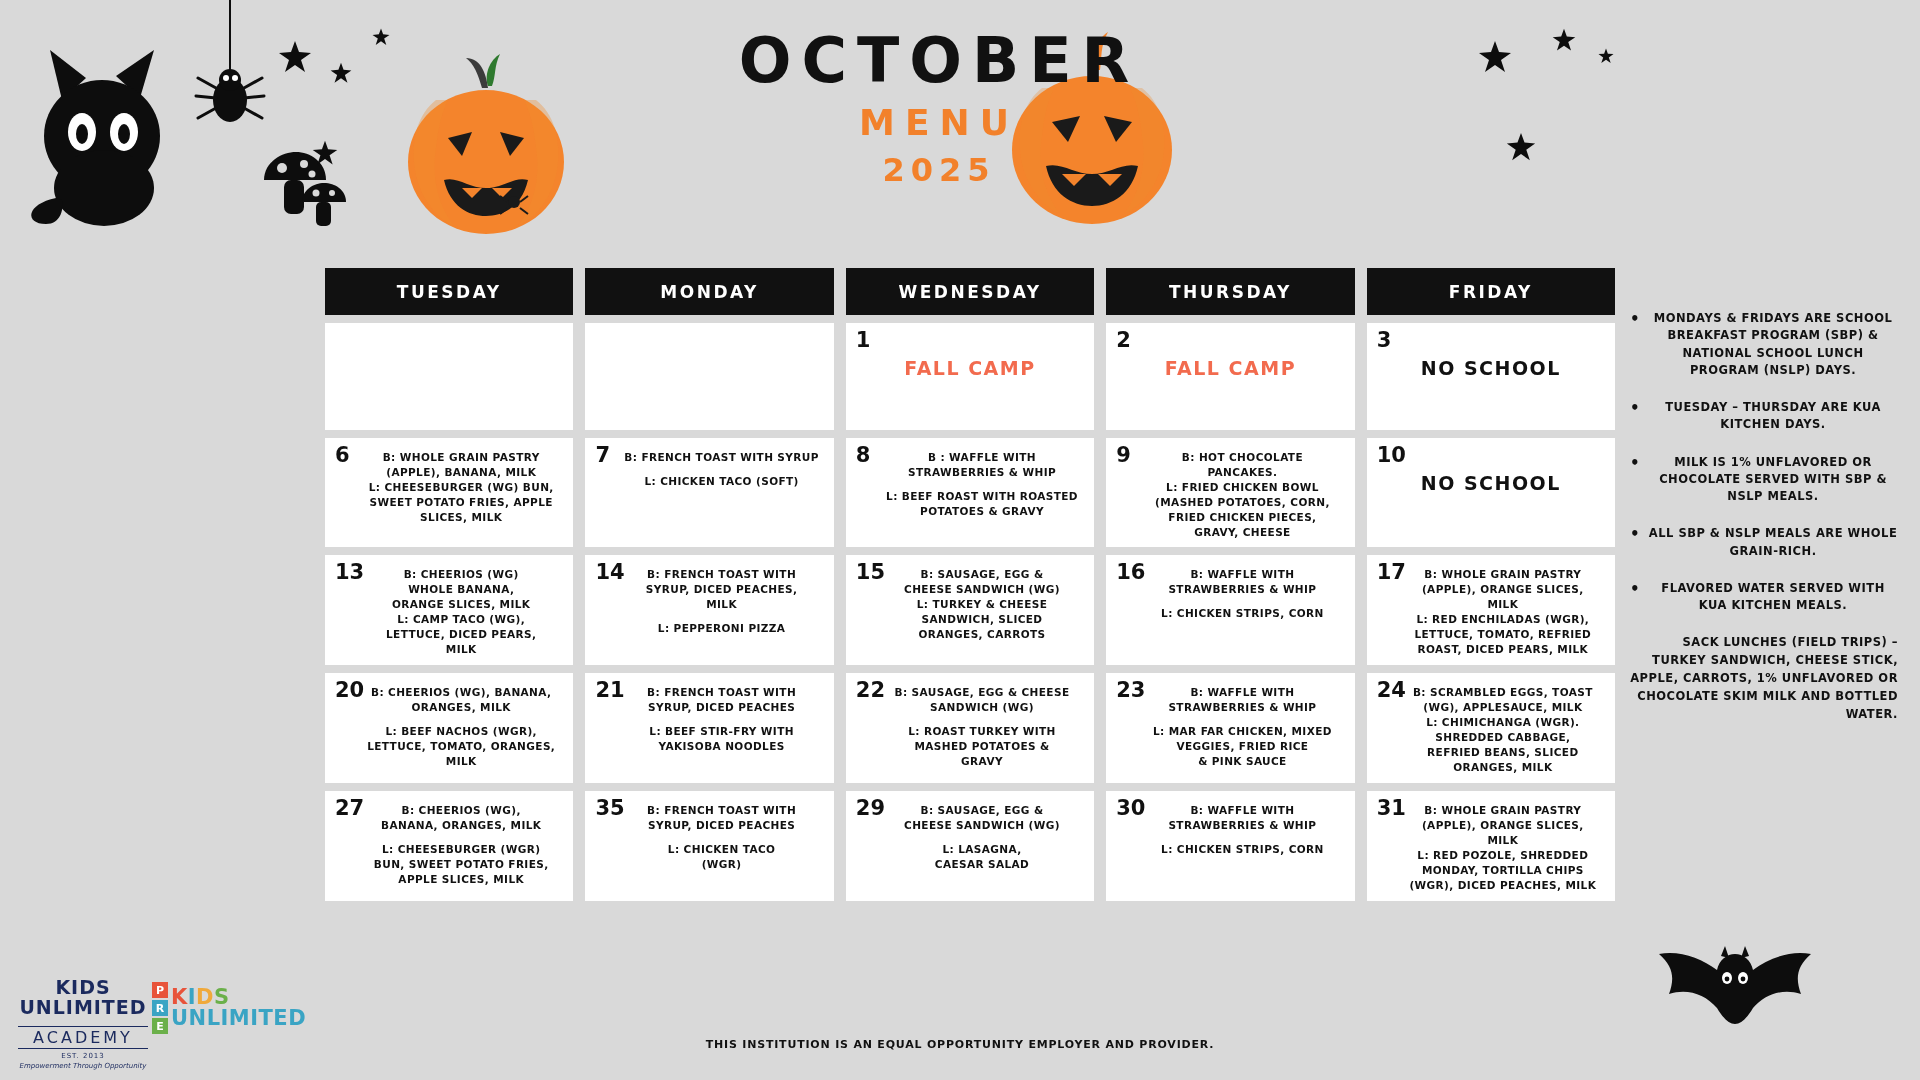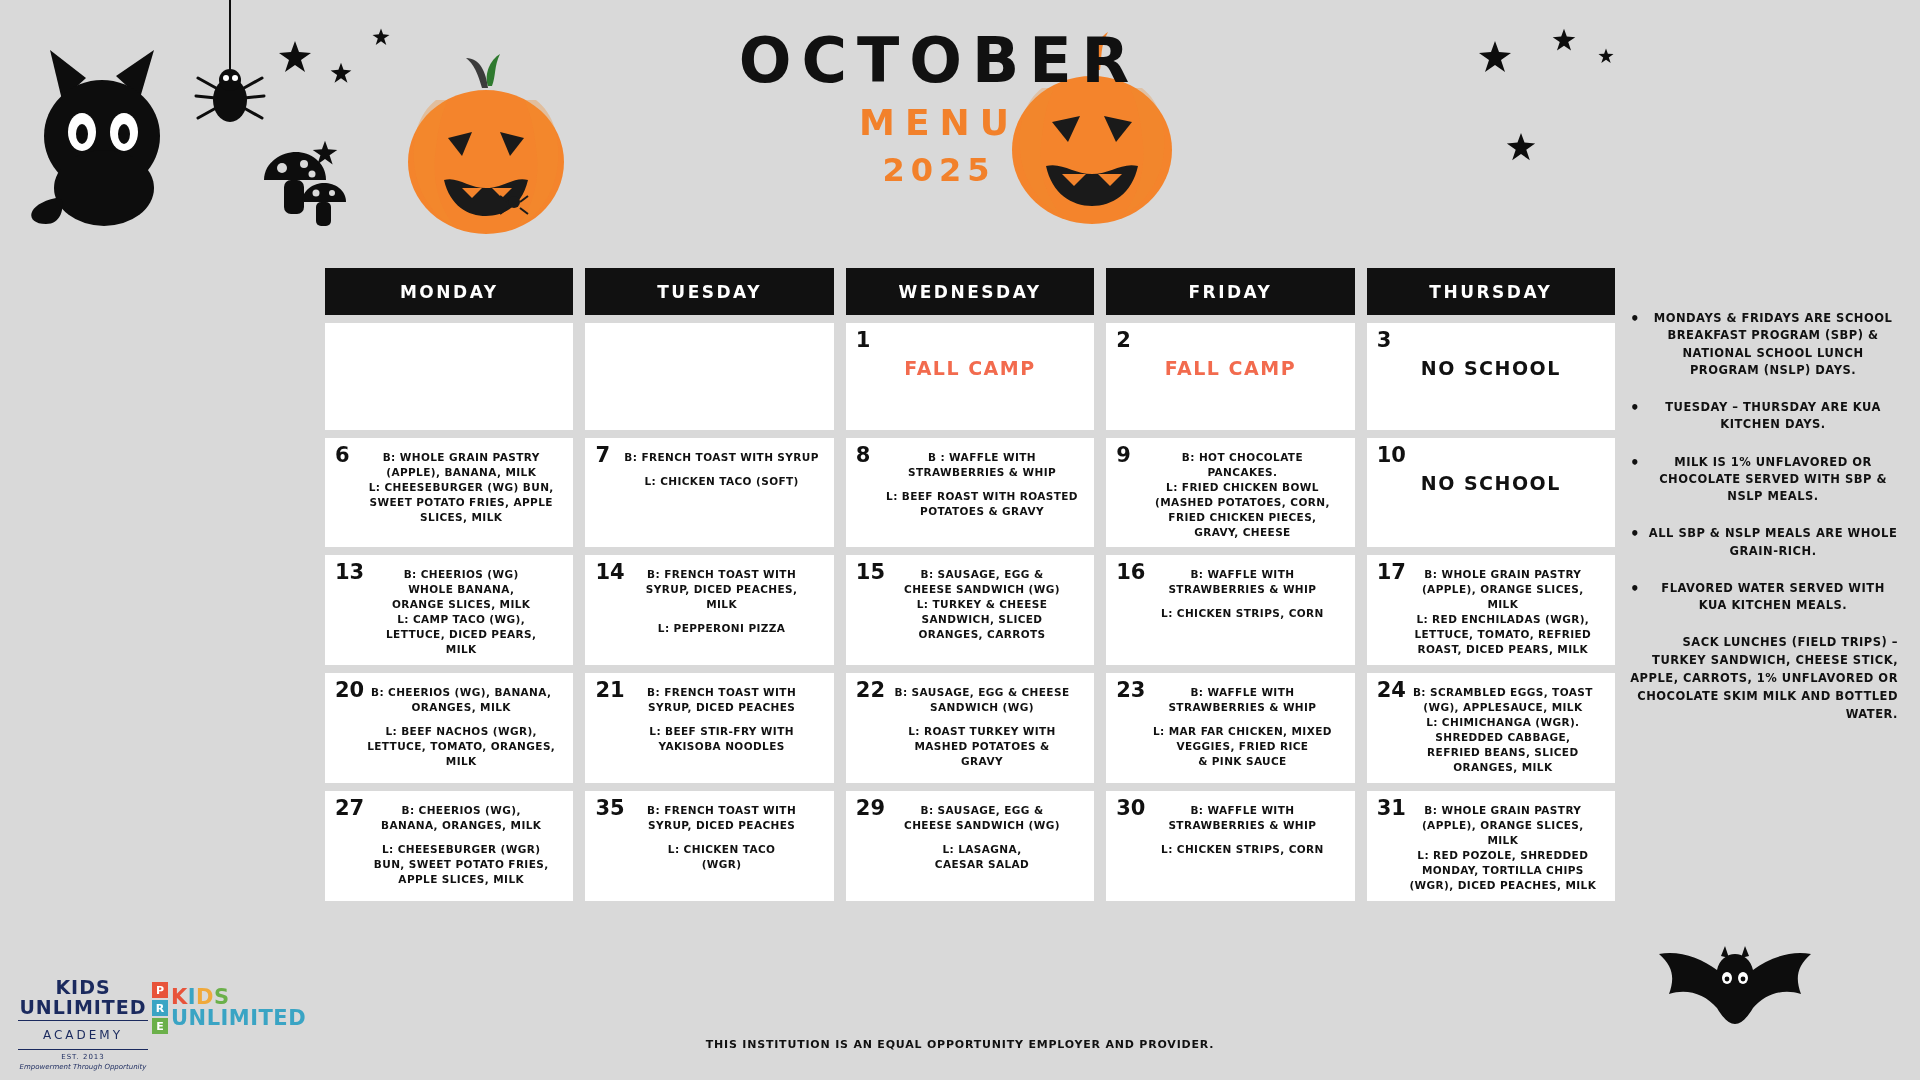--- a/index.html
+++ b/index.html
@@ -202,26 +202,26 @@
     letter-spacing: 1px;
     line-height: 1.05;
   }
   .logo-ku .l2 {
     font-weight: bold;
     font-size: 19px;
     letter-spacing: 1px;
     line-height: 1.05;
   }
   .logo-ku .l3 {
-    font-size: 12px;
+    font-size: 16px;
     letter-spacing: 3px;
     border-top: 1px solid #1b2a5e;
     border-bottom: 1px solid #1b2a5e;
-    margin-top: 2px;
-    padding: 7px 0;
+    margin-top: 8px;
+    padding: 1px 0;
   }
   .logo-ku .l4 {
     font-size: 7px;
     letter-spacing: 1px;
     margin-top: 3px;
   }
   .logo-ku .l5 {
     font-size: 7px;
     font-style: italic;
     margin-top: 2px;
@@ -369,25 +369,25 @@
   </svg>
 
   <div class="title-block">
     <div class="title-main">OCTOBER</div>
     <div class="title-sub">MENU</div>
     <div class="title-year">2025</div>
   </div>
 
   <div class="calendar">
     <div class="cal-head">
+      <div class="dayname">TUESDAY</div>
       <div class="dayname">MONDAY</div>
-      <div class="dayname">TUESDAY</div>
       <div class="dayname">WEDNESDAY</div>
+      <div class="dayname">THURSDAY</div>
       <div class="dayname">FRIDAY</div>
-      <div class="dayname">THURSDAY</div>
     </div>
     <div id="calendar-body">
         <div class="cal-row row1">
           <div class="cell empty"></div>
           <div class="cell empty"></div>
           <div class="cell">
             <div class="daynum">1</div>
             <div class="special fall">FALL CAMP</div>
           </div>
           <div class="cell">

